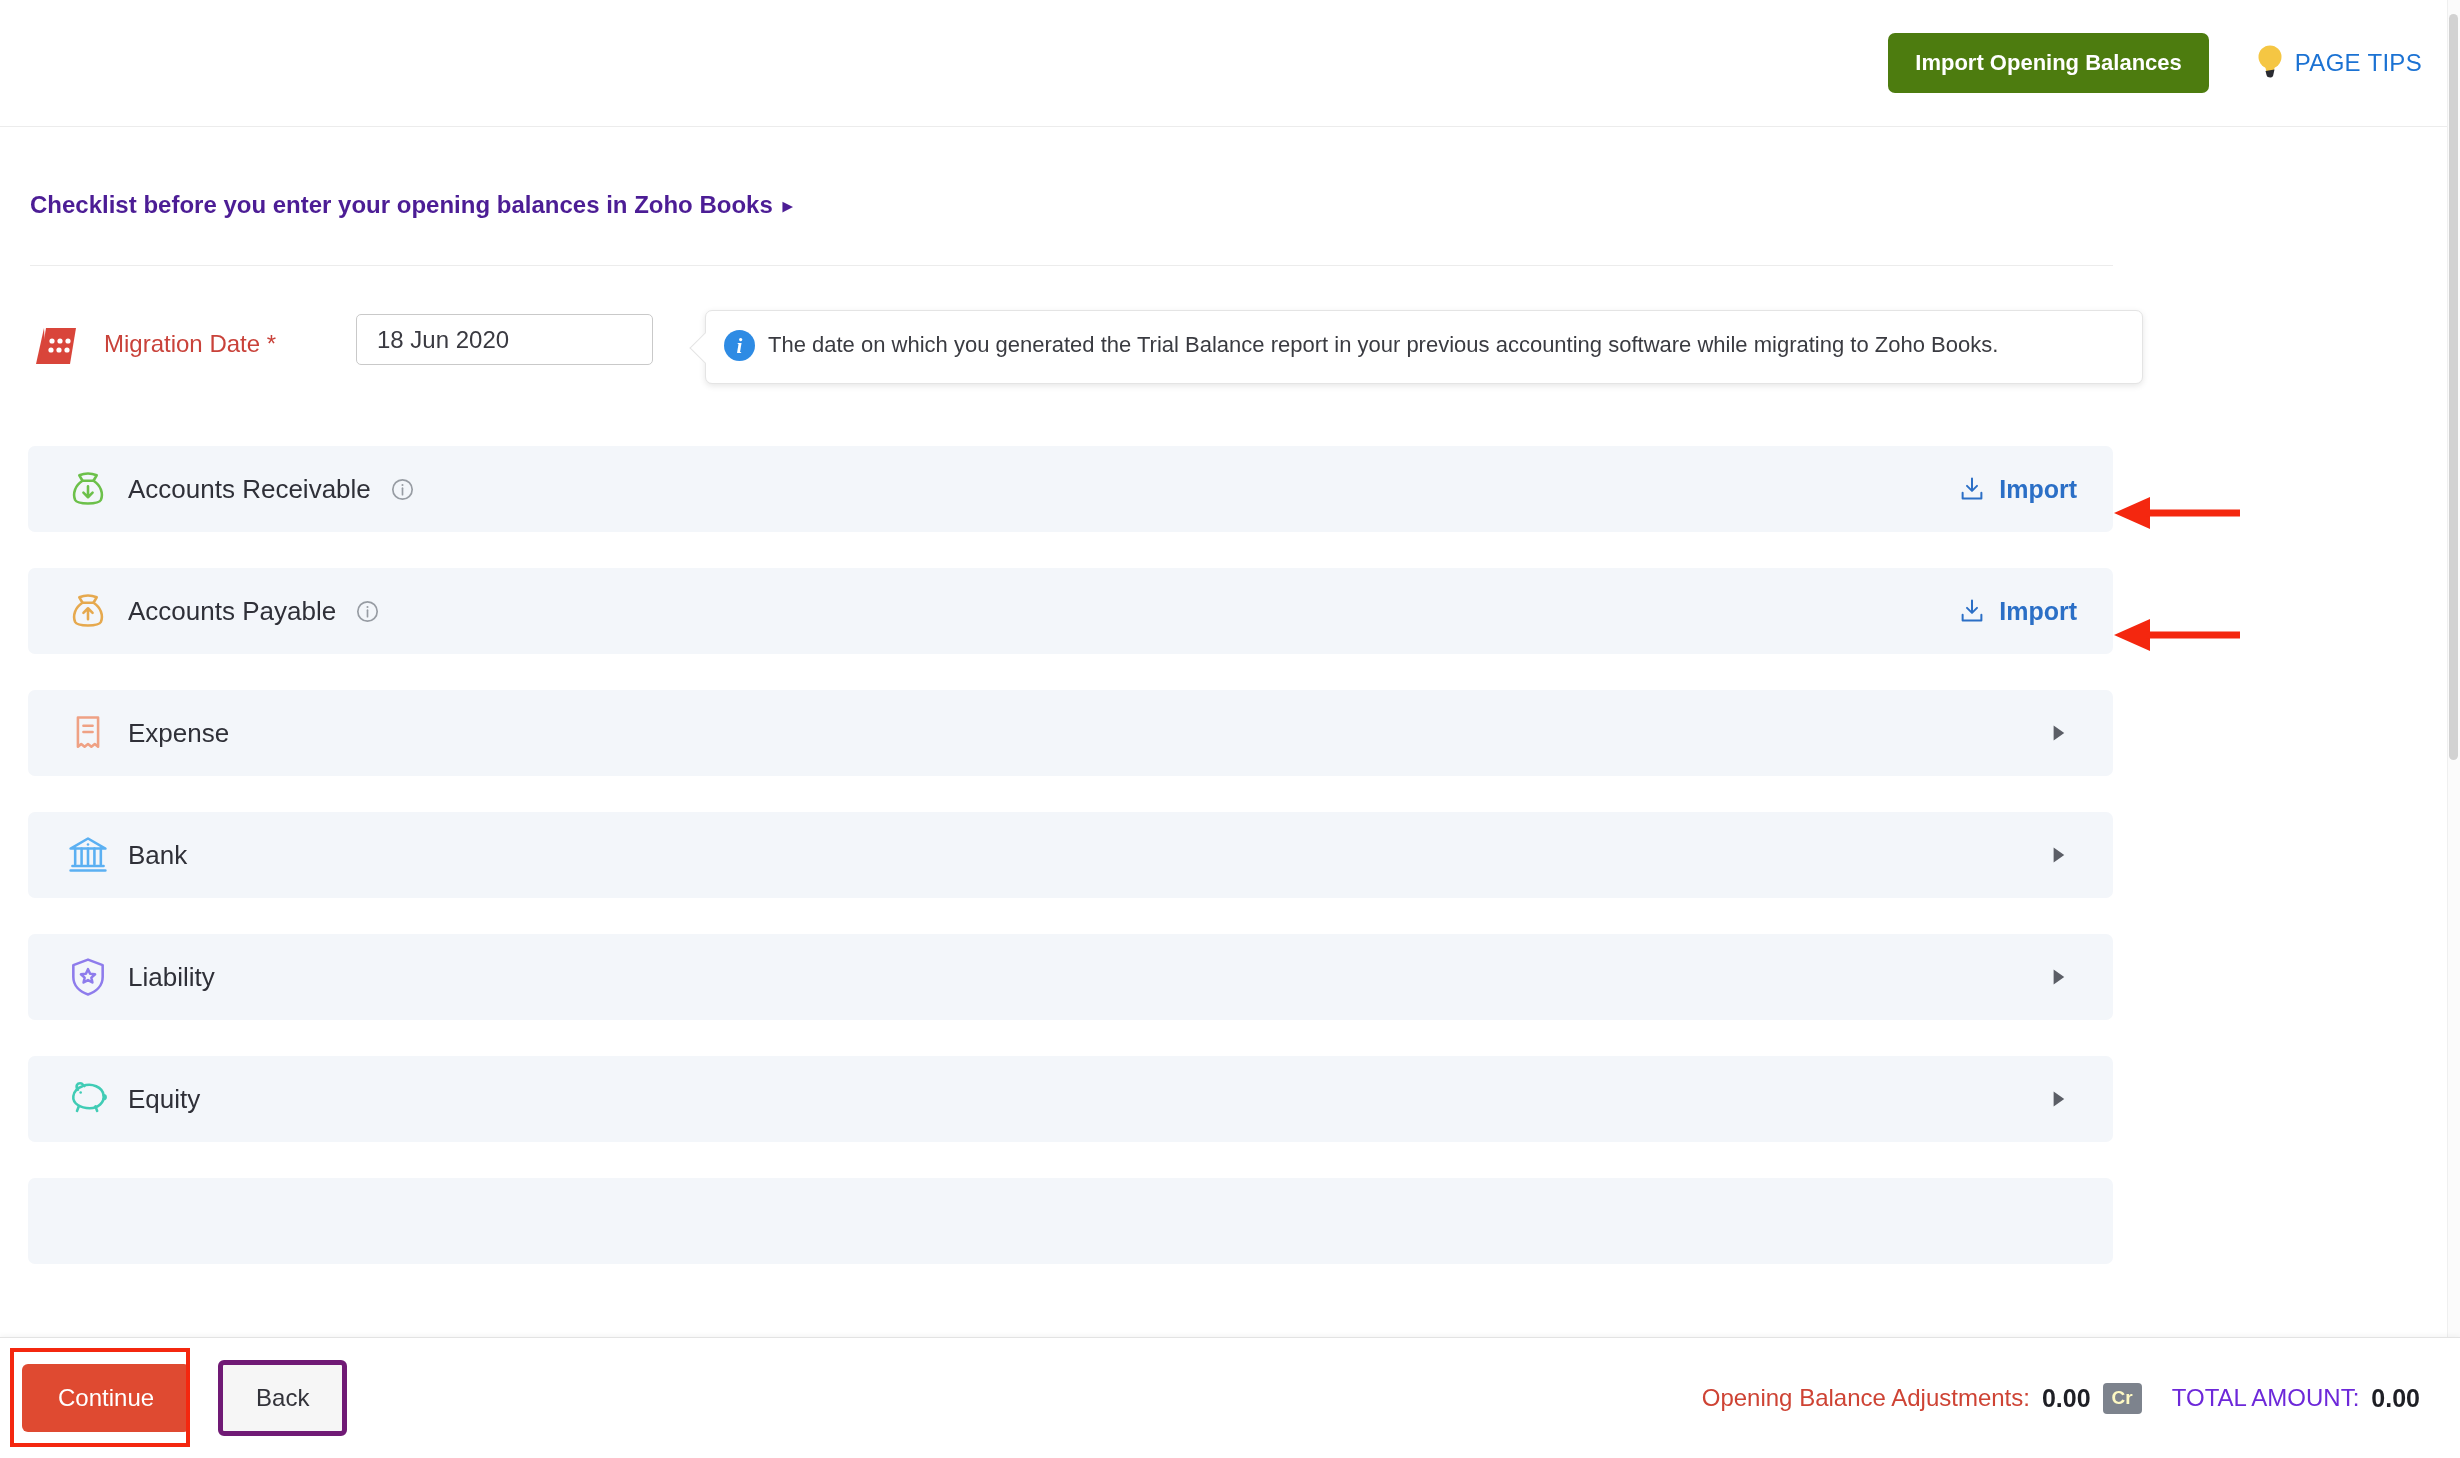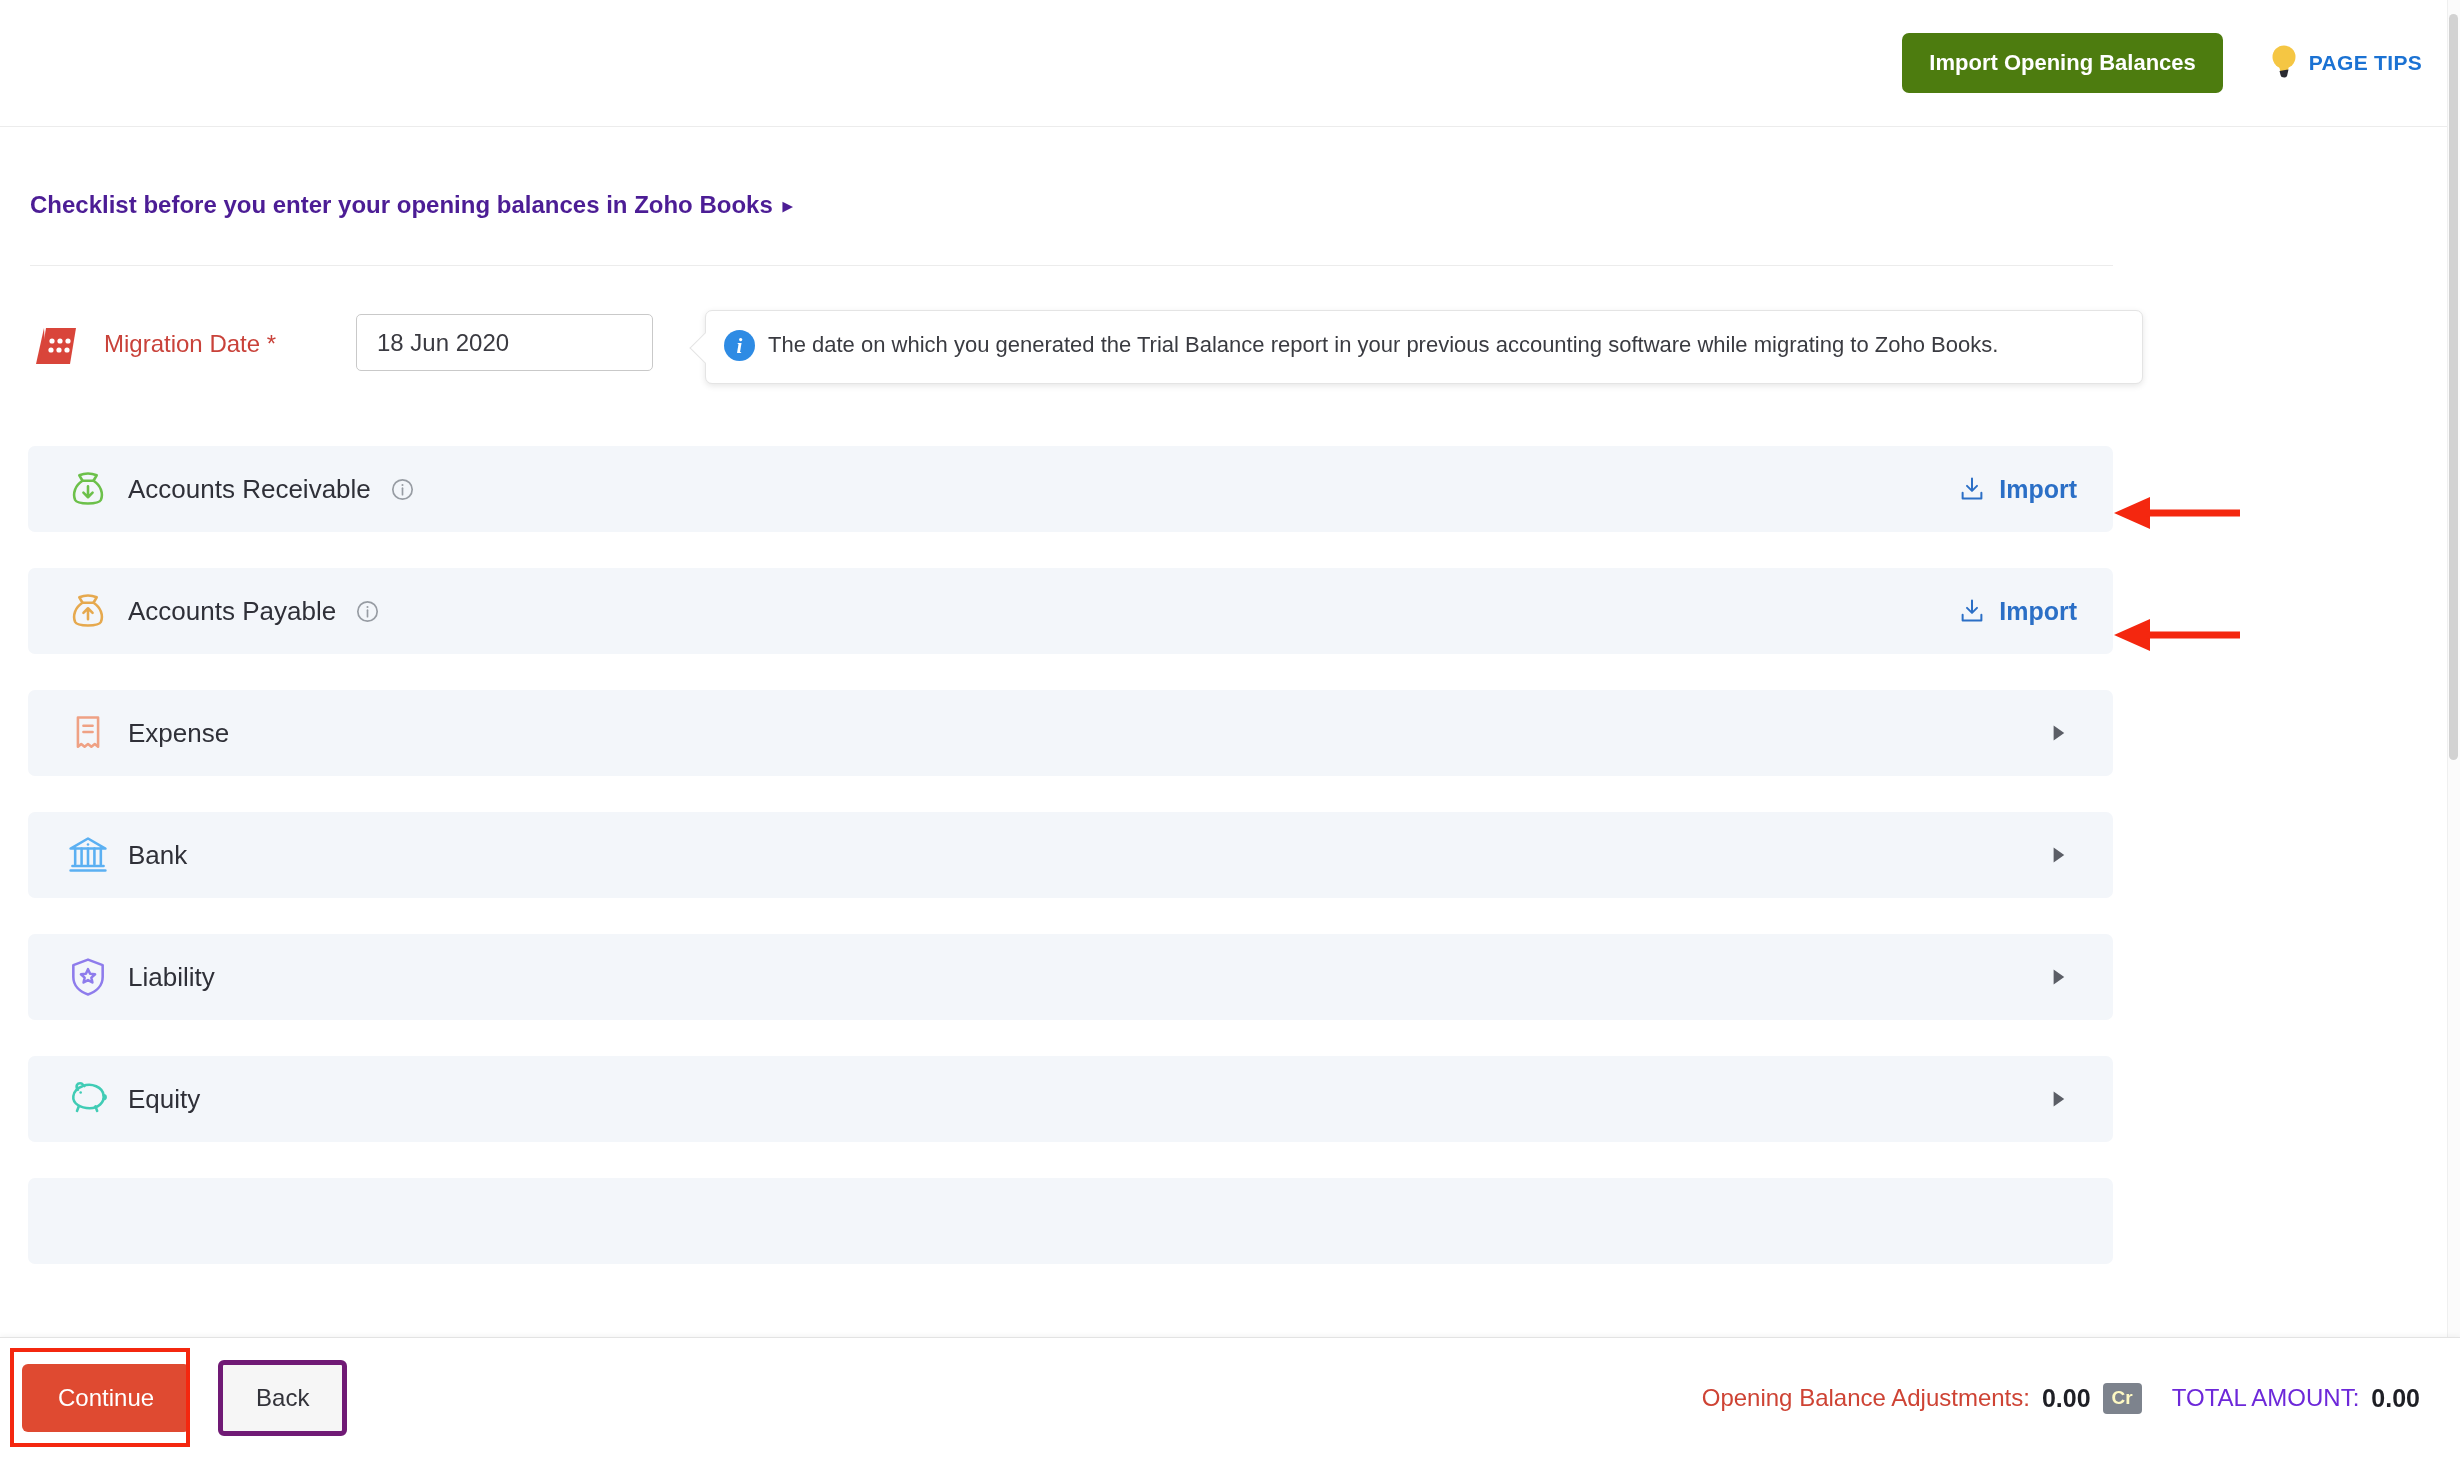--- a/index.html
+++ b/index.html
@@ -7,34 +7,34 @@
   body { font-family:"Liberation Sans", sans-serif; color:#33343c; }
   .page { position:relative; width:2460px; height:1458px; overflow:hidden; background:#fff; }
 
   
   .header { height:127px; display:flex; align-items:center; padding:0 38px 0 36px; border-bottom:1px solid #ececec; }
   .page-title { font-size:41px; font-weight:300; color:#26262c; letter-spacing:.2px; }
   .header-right { margin-left:auto; display:flex; align-items:center; }
   .btn-import-ob { background:#4d7c0f; color:#fff; border:none; border-radius:7px;
     font-family:inherit; font-size:22px; font-weight:600; padding:17px 27px; cursor:pointer; }
   .page-tips { display:flex; align-items:center; margin-left:46px; cursor:pointer; }
-  .page-tips .label { color:#1b72d3; font-size:21px; font-weight:700; margin-left:10px; letter-spacing:.3px; }
+  .page-tips .label { color:#1b72d3; font-size:24px; font-weight:400; margin-left:10px; letter-spacing:.3px; }
 
   
   .content { padding-left:30px; width:2143px; }
   .checklist-link { margin-top:64px; display:inline-flex; align-items:center; color:#4c1d95;
     font-size:24px; font-weight:700; text-decoration:none; cursor:pointer; }
   .checklist-link .caret { font-size:19px; margin-left:10px; }
   .divider { margin-top:46px; height:1px; width:2083px; background:#ececec; }
 
   
   .migration-row { margin-top:44px; display:flex; align-items:flex-start; }
   .migration-icon { width:52px; height:50px; margin-top:12px; }
   .migration-label { width:252px; margin-left:22px; margin-top:20px; font-size:24px; color:#c9423a; }
-  .migration-input { width:297px; height:57px; border:1px solid #c9c9c9; border-radius:5px;
+  .migration-input { width:297px; height:51px; border:1px solid #c9c9c9; border-radius:5px;
     font-family:inherit; font-size:24px; color:#3a3a41; padding:0 20px; outline:none; margin-top:4px; }
   .tooltip { position:relative; margin-left:52px; flex:1; background:#fff; border:1px solid #e4e4e4;
     border-radius:7px; box-shadow:0 2px 6px rgba(0,0,0,.10); padding:17px 34px 21px 62px;
     font-size:22px; line-height:34px; color:#3a3b41; }
   .tooltip .tip-caret { position:absolute; left:-12px; top:26px; width:22px; height:22px; background:#fff;
     border-left:1px solid #e4e4e4; border-bottom:1px solid #e4e4e4; transform:rotate(45deg); }
   .tooltip .info-badge { position:absolute; left:18px; top:19px; width:31px; height:31px; border-radius:50%;
     background:#2e8be4; color:#fff; font-family:"Liberation Serif",serif; font-style:italic; font-weight:700;
     font-size:21px; display:flex; align-items:center; justify-content:center; }
 

